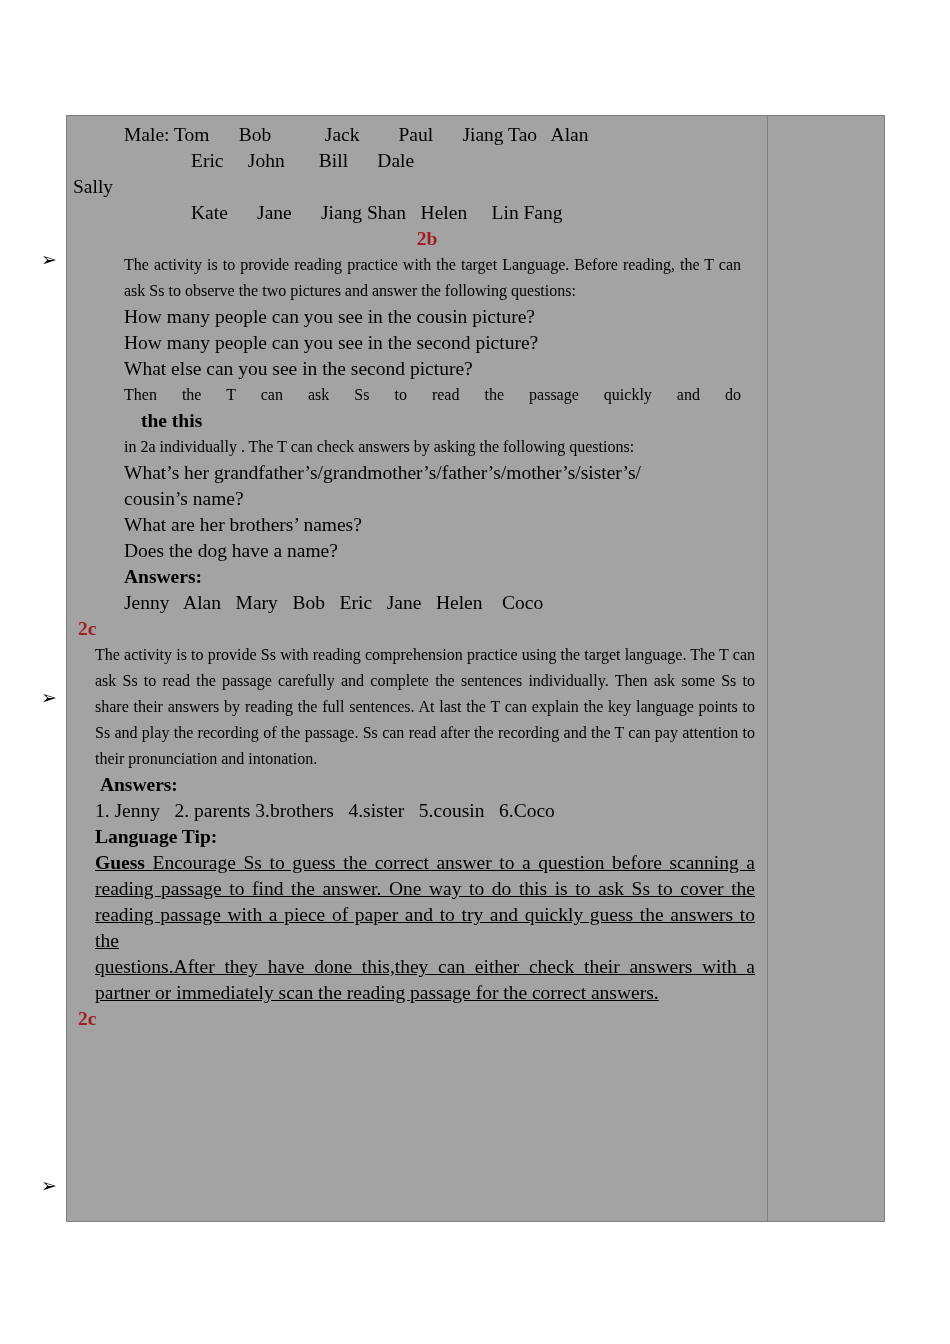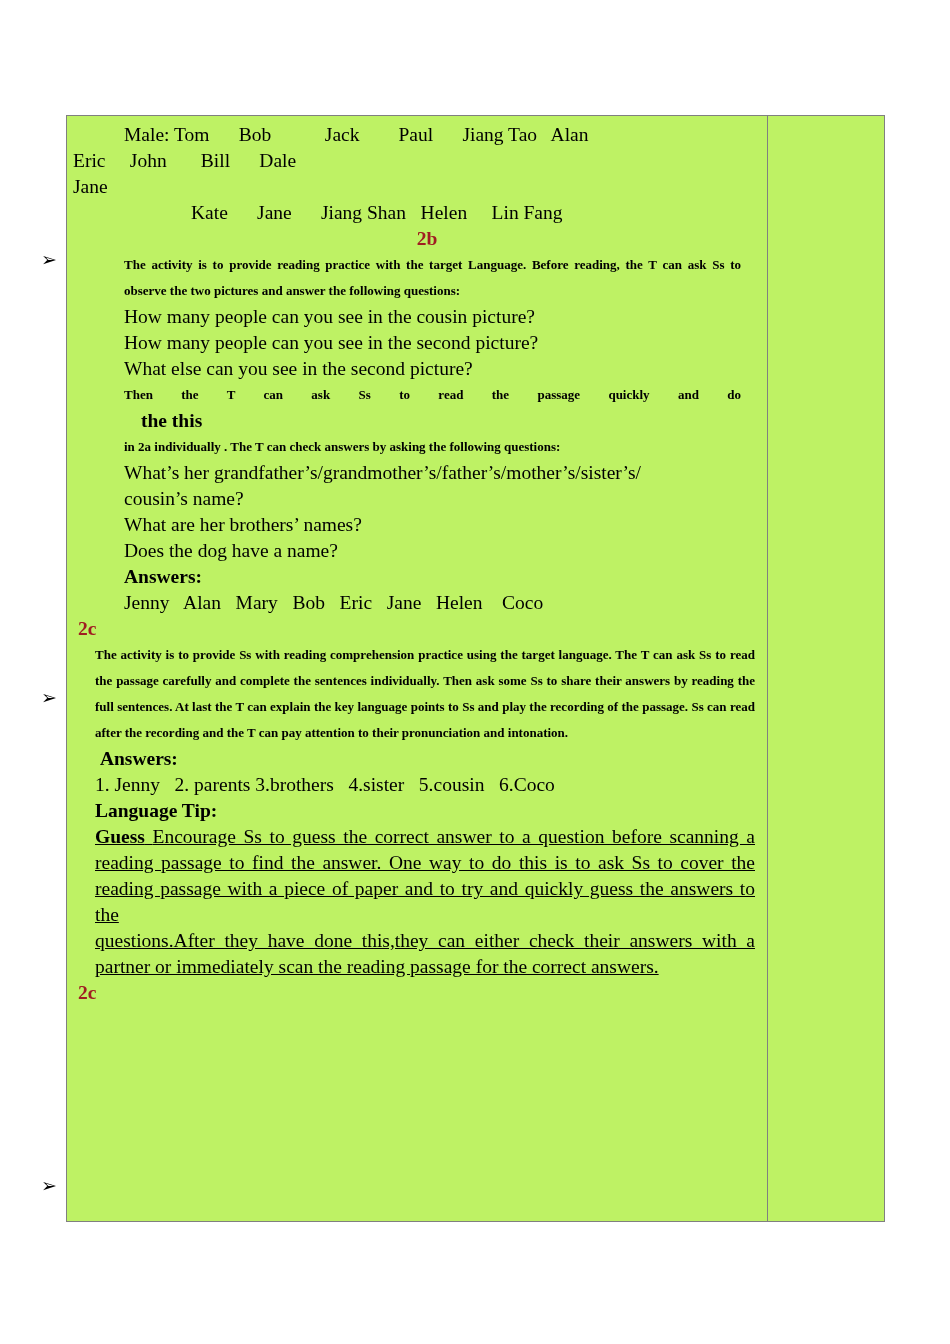--- a/index.html
+++ b/index.html
@@ -24,21 +24,21 @@
   }
   .doc-table {
     position: absolute;
     left: 66px;
     top: 115px;
     width: 819px;
     height: 1107px;
     border: 1px solid #808080;
     box-sizing: border-box;
     display: flex;
-    background: #bef264;
+    background: #a3a3a3;
     overflow: hidden;
   }
   .col-main {
     width: 701px;
     box-sizing: border-box;
     border-right: 1px solid #808080;
     padding: 6px 6px 0 6px;
     overflow: hidden;
   }
   .col-side {
@@ -50,38 +50,38 @@
   .ln {
     font-size: 19.5px;
     line-height: 26px;
     white-space: pre-wrap;
     word-break: normal;
   }
   .b { font-weight: bold; }
   .justify {
     text-align: justify;
     text-align-last: left;
-    font-weight: bold;
-    font-size: 13px;
+    font-weight: normal;
+    font-size: 16px;
     line-height: 26px;
   }
   .just-reg {
     text-align: justify;
     text-align-last: left;
     font-size: 19.5px;
     line-height: 26px;
     text-decoration: underline;
   }
 
   
   .ind-2b   { margin-left: 51px; }   
   .ind-2c   { margin-left: 22px; }   
   .ind-task { margin-left: 68px; }
   .ind-kate { margin-left: 118px; }
-  .ind-eric { }
+  .ind-eric { margin-left: 118px; }
   .ind-male { margin-left: 51px; }
   .ind-fem  { margin-left: 51px; }
   .ind-none { margin-left: 0; }
 
   
   .secnum {
     color: #A01E22;
     font-weight: bold;
     font-size: 19.5px;
     line-height: 26px;
@@ -109,21 +109,21 @@
   <div class="bullet" style="top:687px;">➢</div>
   <div class="bullet" style="top:1175px;">➢</div>
 
   <div class="doc-table">
 
     <div class="col-main">
 
       <div>
         <div class="ln ind-male">Male: Tom      Bob           Jack        Paul      Jiang Tao   Alan</div>
         <div class="ln ind-eric">Eric     John       Bill      Dale</div>
-        <div class="ln ind-none">Jane</div>
+        <div class="ln ind-none">Sally</div>
         <div class="ln ind-kate">Kate      Jane      Jiang Shan   Helen     Lin Fang</div>
       </div>
 
       <div>
         <div class="secnum pos-2b">2b</div>
 
         <div class="justify ind-2b" style="width:617px;">The activity is to provide reading practice with the target Language. Before reading, the T can ask Ss to observe the two pictures and answer the following questions:</div>
         <div class="ln ind-2b">How many people can you see in the cousin picture?</div>
         <div class="ln ind-2b">How many people can you see in the second picture?</div>
         <div class="ln ind-2b">What else can you see in the second picture?</div>

